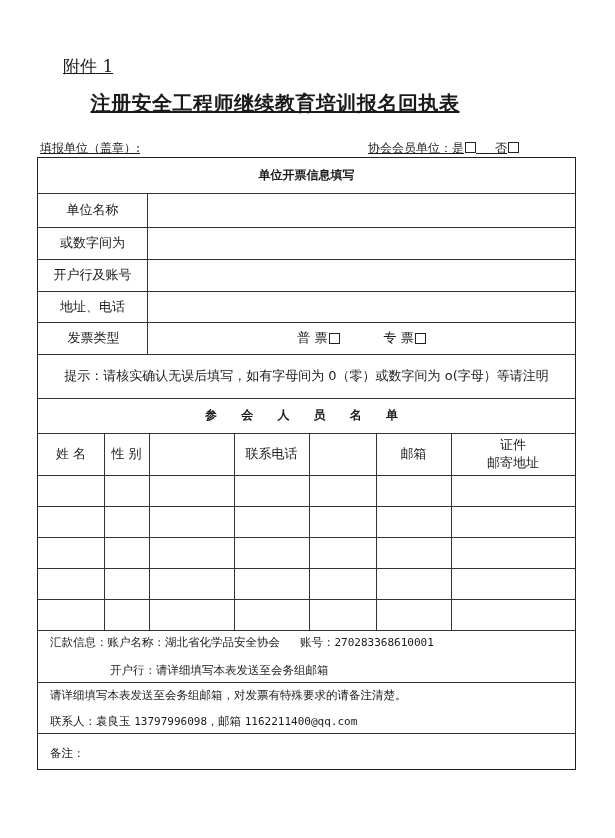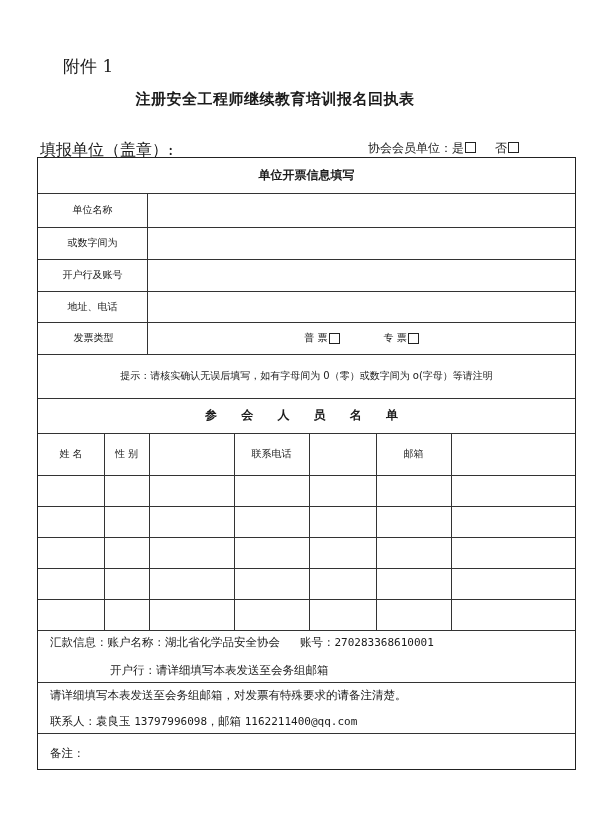--- a/index.html
+++ b/index.html
@@ -1,29 +1,29 @@
 <!DOCTYPE html>
 <html><head>
 <meta charset="utf-8">
 <style>
   html, body { margin:0; padding:0; background:#fff; }
   body { width:615px; height:838px; position:relative; overflow:hidden;
          font-family:"DejaVu Serif","Liberation Serif",serif; color:#1a1a1a; }
-  .abs { position:absolute; }
+  .abs { position:absolute;text-decoration:underline; }
   .attach { left:63px; top:55px; font-size:17px; }
-  .title { left:0; width:550px; top:90px; text-align:center; font-size:15px; font-weight:bold;
+  .title { left:0; width:550px; top:90px; text-align:center; font-size:20px; font-weight:bold;
            font-family:"DejaVu Sans","Liberation Sans",sans-serif; letter-spacing:0.5px; }
-  .fill-unit { left:40px; top:140px; font-size:16px; }
+  .fill-unit { left:40px; top:140px; font-size:12px; }
   .member { left:368px; top:140px; font-size:12px; }
   .box { display:inline-block; width:9px; height:9px; border:1px solid #222; vertical-align:-1px; margin-left:1px; }
   .tbl { left:37px; top:157px; width:539px; height:613px; border:1.3px solid #222; box-sizing:border-box; }
   .hl { position:absolute; left:0; right:0; height:0; border-top:1.2px solid #333; }
   .vl { position:absolute; width:0; border-left:1.2px solid #333; }
   .cell { position:absolute; display:flex; align-items:center; justify-content:center; text-align:center;
-          font-size:10px; font-family:"DejaVu Sans","Liberation Sans",sans-serif; line-height:1.35; }
+          font-size:13px; font-family:"DejaVu Sans","Liberation Sans",sans-serif; line-height:1.35; }
   .bold { font-weight:bold; font-size:12px; }
   .spaced { letter-spacing:10px; }
   .txt { position:absolute; font-size:11.5px; font-family:"DejaVu Sans","Liberation Sans",sans-serif; white-space:nowrap; }
   .mono { font-family:"DejaVu Sans Mono","Liberation Mono",monospace; font-size:11px; }
   .input { position:absolute; background:transparent; }
 </style>
 </head>
 <body>
 
 <div class="abs attach">附件 1</div>
@@ -88,20 +88,22 @@
   </div>
 
   <div class="cell" style="left:0; top:196px; width:537px; height:44px">提示：请核实确认无误后填写，如有字母间为 0（零）或数字间为 o(字母）等请注明</div>
 
   <div class="cell bold spaced" style="left:0; top:240px; width:537px; height:35px">参 会 人 员 名 单</div>
 
   <div class="cell" style="left:0; top:275px; width:66px; height:42px; white-space:pre">姓 名</div>
   <div class="cell" style="left:66px; top:275px; width:45px; height:42px; white-space:pre">性 别</div>
   <div class="cell" style="left:196px; top:275px; width:75px; height:42px; white-space:pre">联系电话</div>
   <div class="cell" style="left:338px; top:275px; width:75px; height:42px; white-space:pre">邮箱</div>
+  <div class="cell" style="left:413px; top:275px; width:124px; height:42px; white-space:pre">证件
+邮寄地址</div>
 
   <div class="input" style="left:0; top:317px; width:537px; height:31px"></div>
   <div class="input" style="left:0; top:348px; width:537px; height:31px"></div>
   <div class="input" style="left:0; top:379px; width:537px; height:31px"></div>
   <div class="input" style="left:0; top:410px; width:537px; height:31px"></div>
   <div class="input" style="left:0; top:441px; width:537px; height:31px"></div>
 
   <div class="txt" style="left:12px; top:477px">
     <span>汇款信息：</span><span>账户名称：</span><span>湖北省化学品安全协会</span>
   </div>

